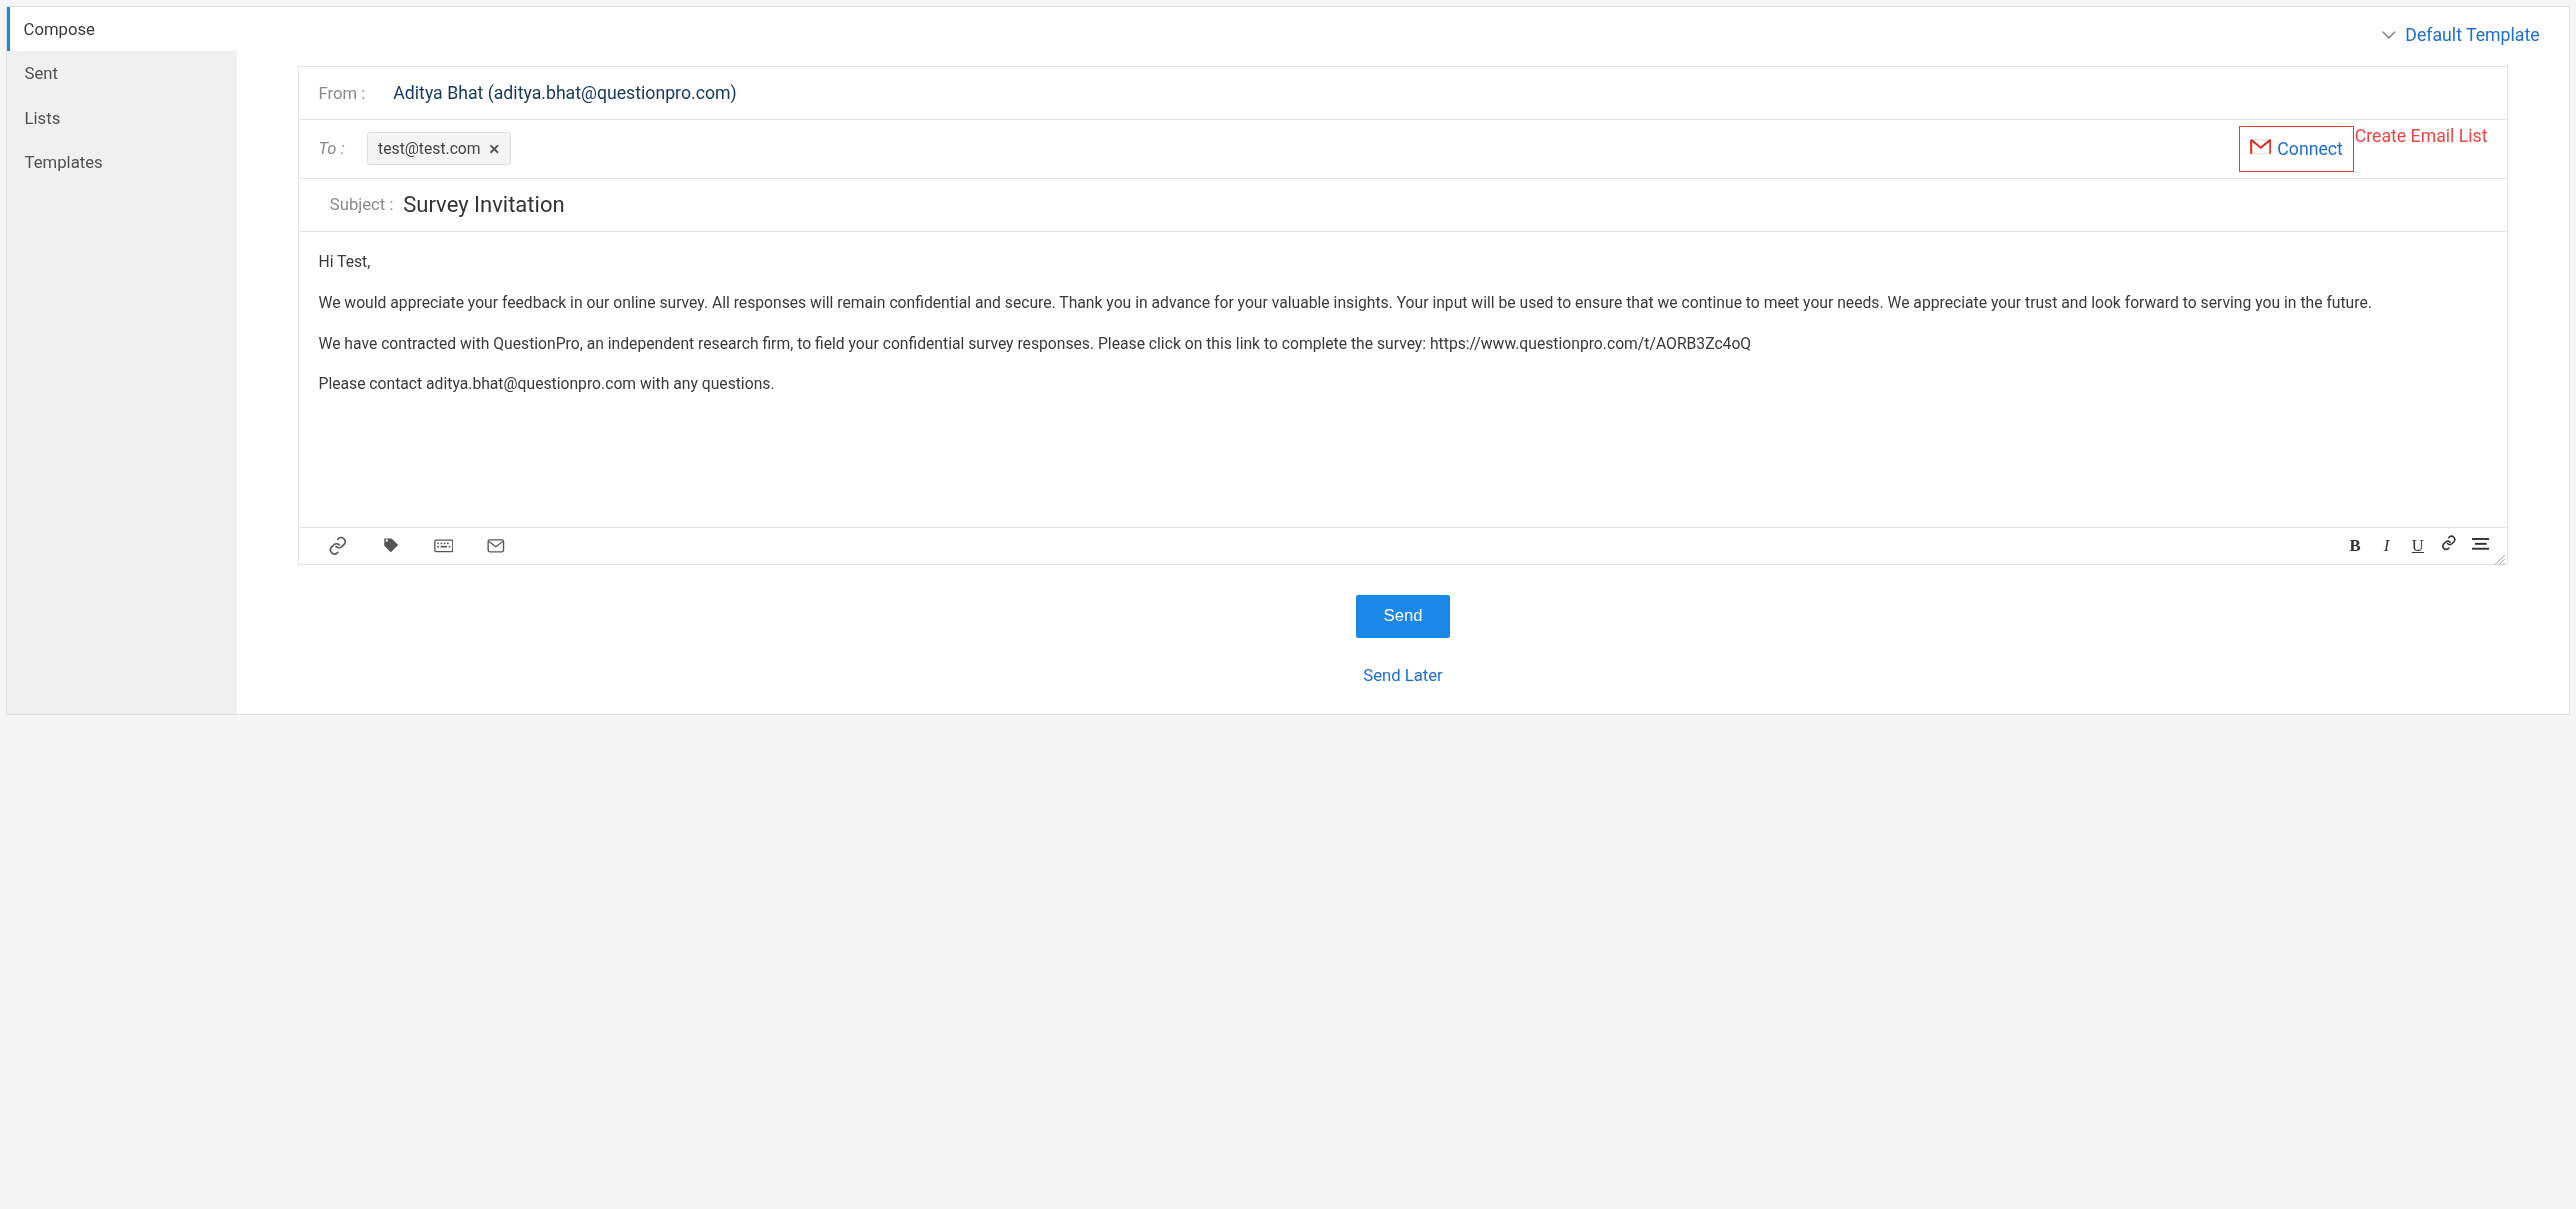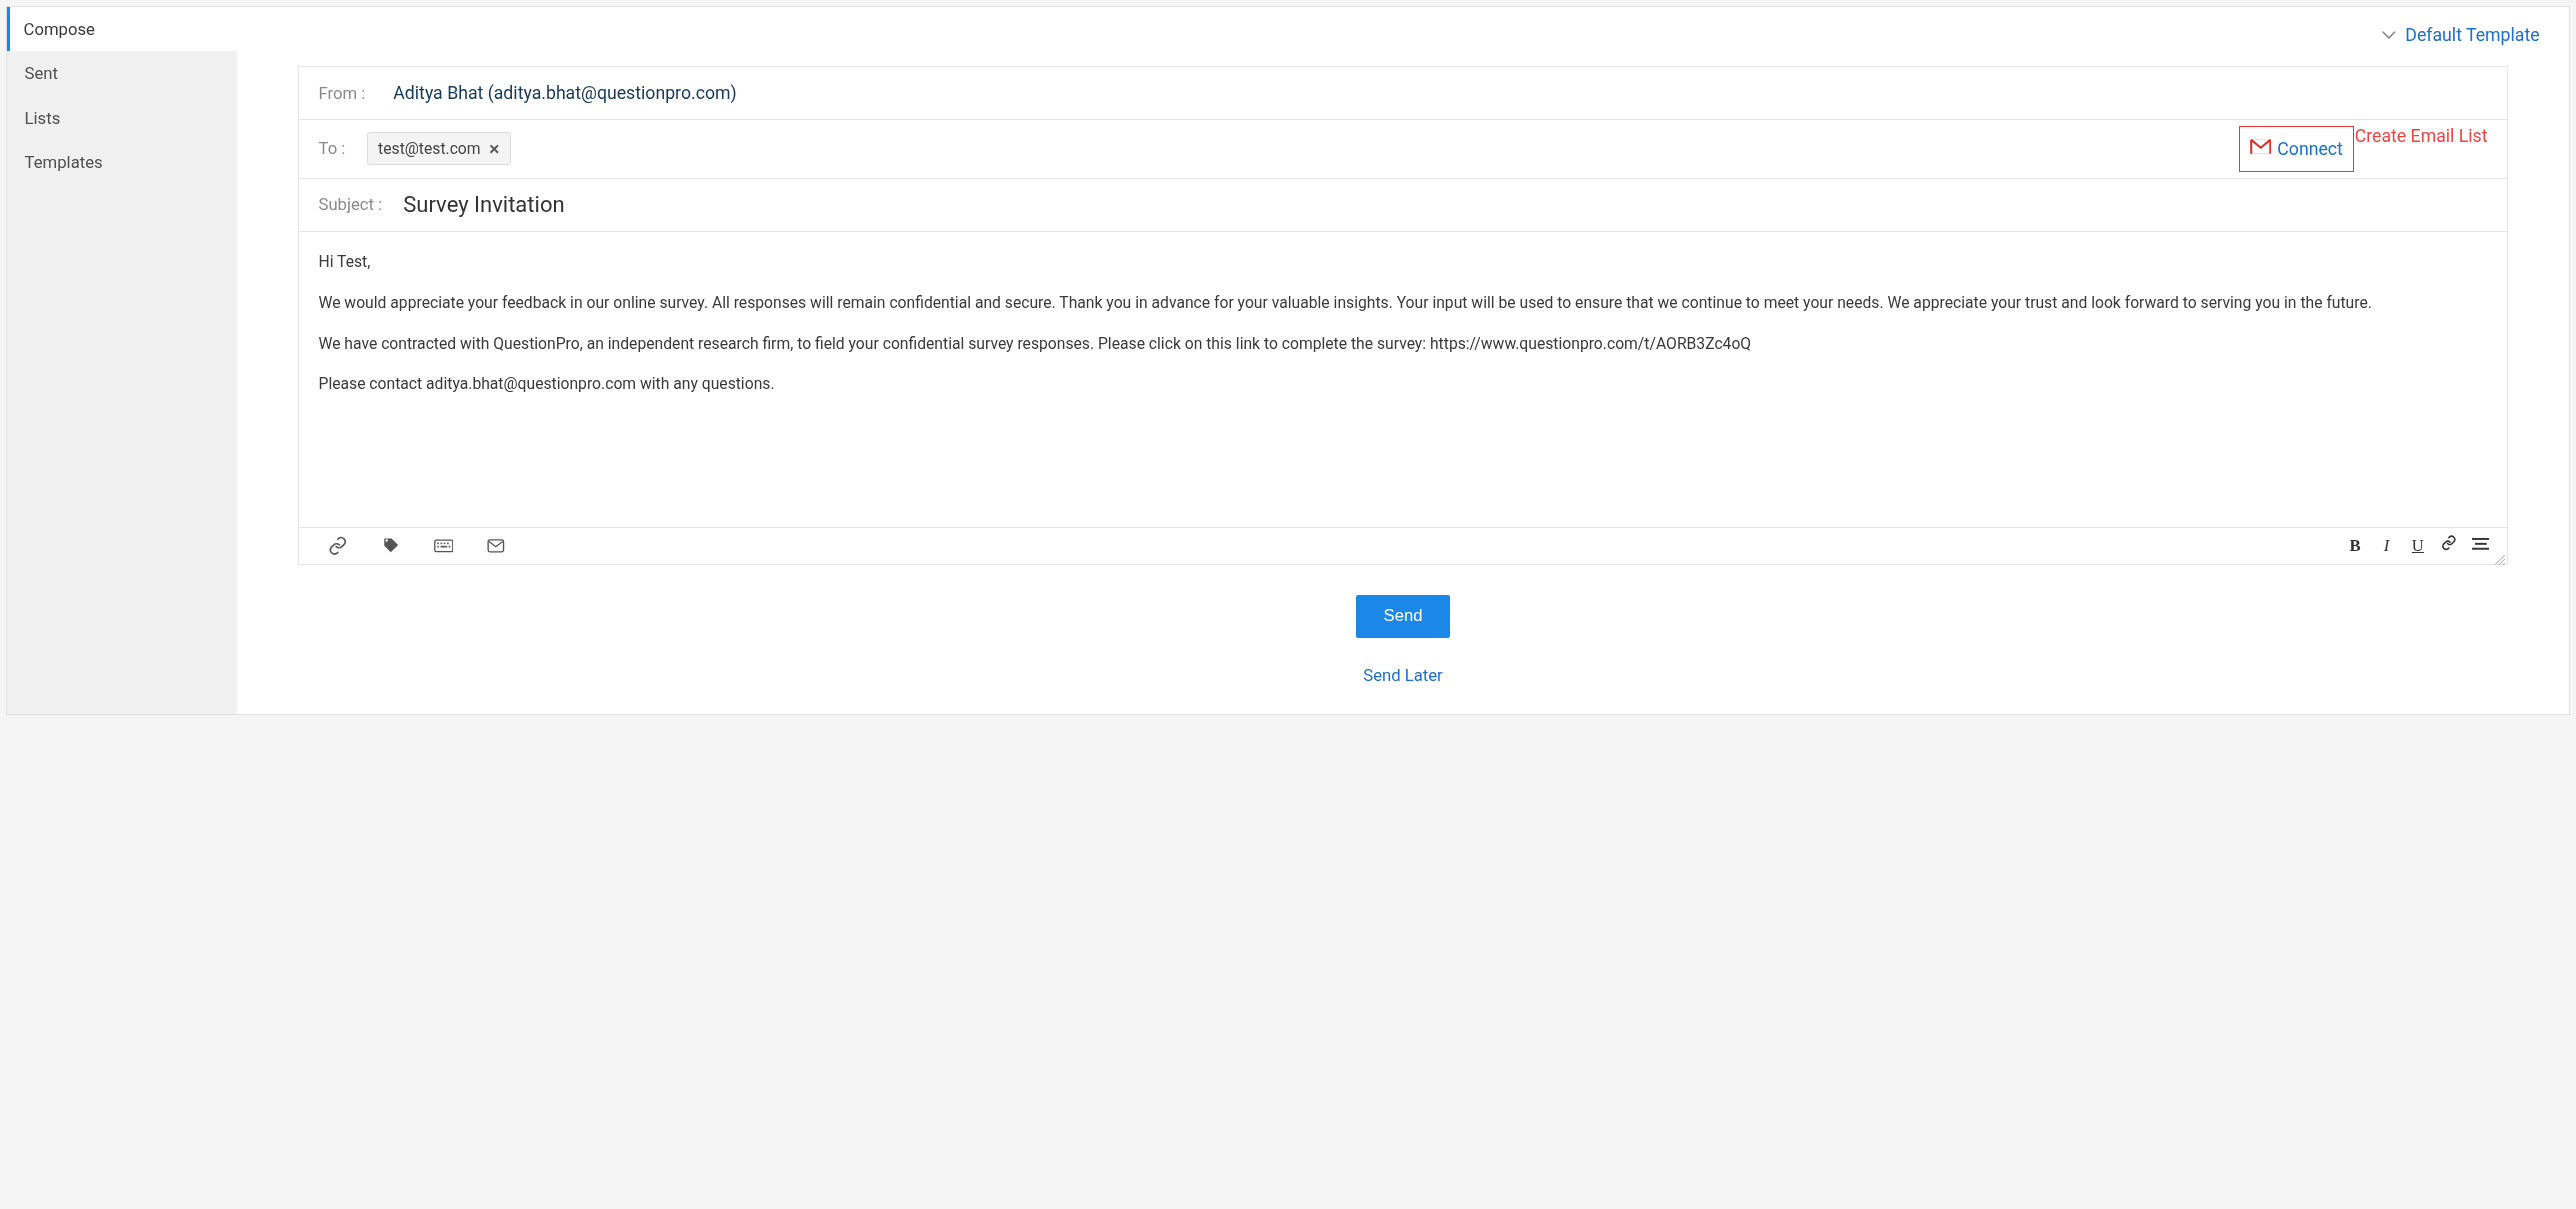--- a/index.html
+++ b/index.html
@@ -70,21 +70,21 @@
     border-bottom: 1px solid #e4e4e4;
     padding: 12.8px 19.6px;
     min-height: 53px;
     gap: 9.8px;
   }
   .label {
     color: #8a8a8a;
     font-size: 16.7px;
     min-width: 65px;
   }
-  .label.subject { min-width: 75px; }
+  .label.subject { min-width: 75px; text-align: right; }
   .from-value {
     color: #15395b;
     font-size: 17.7px;
   }
   .chip {
     display: inline-flex;
     align-items: center;
     gap: 7.9px;
     background: #f4f4f4;
     border: 1px solid #dcdcdc;
@@ -225,21 +225,21 @@
     </div>
 
     <div class="card">
 
       <div class="row">
         <span class="label">From :</span>
         <span class="from-value">Aditya Bhat (aditya.bhat@questionpro.com)</span>
       </div>
 
       <div class="row" style="padding-top:5.9px;padding-bottom:5.9px;">
-        <span class="label" style="min-width:39px;">To :</span>
+        <span class="label" style="min-width:39px;font-style:italic;">To :</span>
         <span class="chip">
           <span>test@test.com</span>
           <span class="x">✕</span>
         </span>
         <div class="to-right">
           <div class="connect-box">
             <span>
               <svg class="gmail-icon" viewBox="0 0 24 18">
                 <rect x="1" y="1" width="22" height="16" fill="#fff" stroke="#bbb" stroke-width="0.6"></rect>
                 <path d="M1 1 L12 10 L23 1" fill="none" stroke="#d93025" stroke-width="2.4" stroke-linejoin="miter"></path>

